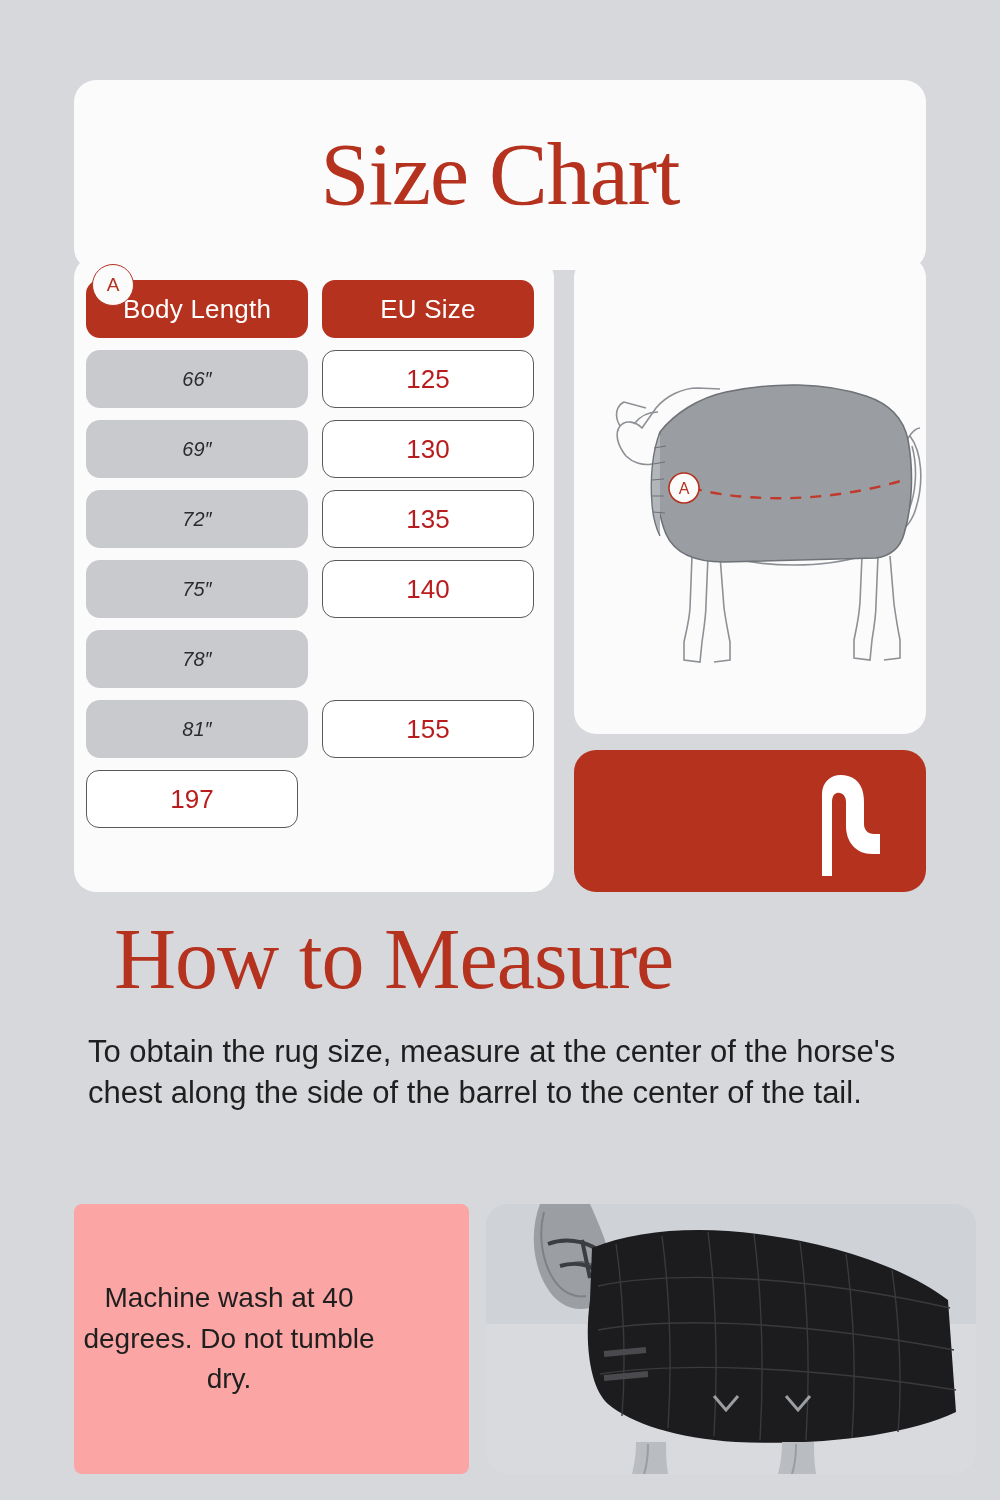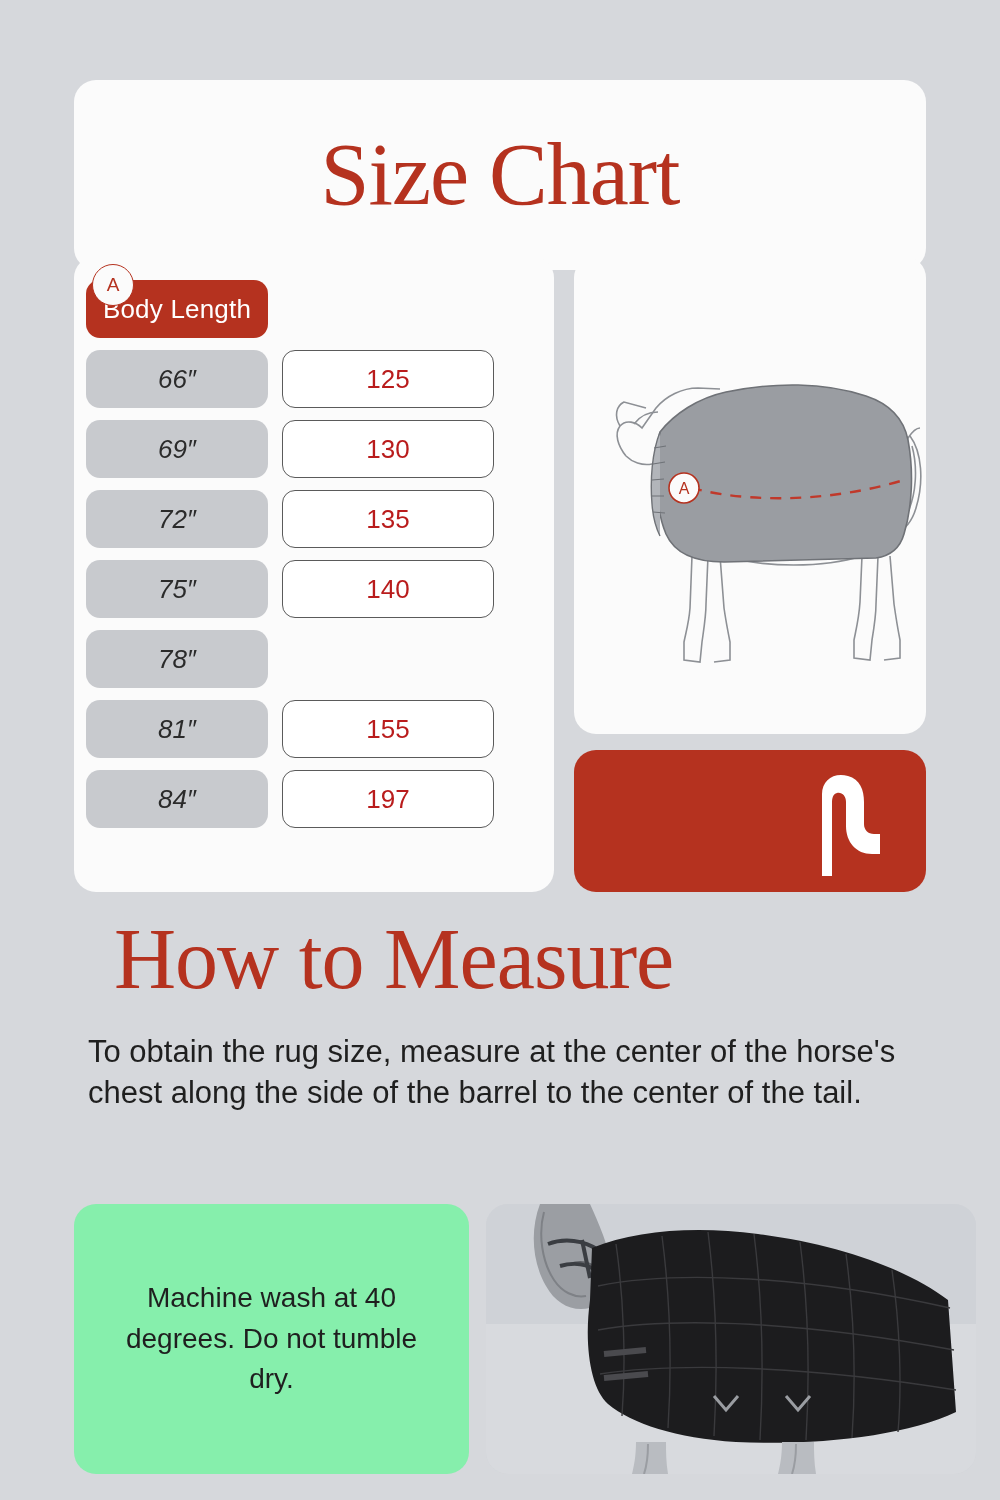--- a/index.html
+++ b/index.html
@@ -72,37 +72,37 @@
     margin-bottom: 12px;
     height: 58px;
   }
   .t-cell {
     display: flex;
     align-items: center;
     justify-content: center;
     box-sizing: border-box;
   }
   .c-left {
-    width: 182px;
+    width: 222px;
     border-radius: 14px;
   }
   .c-right {
     width: 212px;
     border-radius: 13px;
   }
   .head .c-left, .head .c-right {
     background: #b5321f;
     color: #ffffff;
     font-size: 26px;
     letter-spacing: 0.2px;
   }
   .body-row .c-left {
     background: #c8cace;
     color: #2b2b2b;
-    font-size: 26px;
+    font-size: 20px;
     font-style: italic;
   }
   .body-row .c-right {
     background: #ffffff;
     border: 1.6px solid #5a5a5a;
     color: #b91c1c;
     font-size: 26px;
   }
 
   
@@ -175,25 +175,24 @@
     color: #1f1f1f;
   }
 
   
   .care-card {
     position: absolute;
     left: 48px;
     top: 1178px;
     width: 395px;
     height: 270px;
-    background: #86efac;
-    border-radius: 22px;
+    background: #fca5a5;
+    border-radius: 8px;
     display: flex;
     align-items: center;
-    justify-content: center;
   }
   .care-text {
     width: 310px;
     text-align: center;
     font-size: 28px;
     line-height: 1.45;
     color: #1f1f1f;
   }
 
   
@@ -217,20 +216,21 @@
 
     <div class="title-card">
       <div class="title-text">Size Chart</div>
     </div>
 
     <div class="table-card">
       <div class="table-wrap">
 
         <div class="t-row head">
           <div class="t-cell c-left">Body Length</div>
+          <div class="t-cell c-right">EU Size</div>
         </div>
 
         <div class="t-row body-row">
           <div class="t-cell c-left">66″</div>
           <div class="t-cell c-right">125</div>
         </div>
         <div class="t-row body-row">
           <div class="t-cell c-left">69″</div>
           <div class="t-cell c-right">130</div>
         </div>
@@ -243,21 +243,20 @@
           <div class="t-cell c-right">140</div>
         </div>
         <div class="t-row body-row">
           <div class="t-cell c-left">78″</div>
         </div>
         <div class="t-row body-row">
           <div class="t-cell c-left">81″</div>
           <div class="t-cell c-right">155</div>
         </div>
         <div class="t-row body-row">
-          <div class="t-cell c-left">84″</div>
           <div class="t-cell c-right">197</div>
         </div>
 
       </div>
     </div>
 
     <div class="badge-a">A</div>
 
     <div class="diagram-card">
       <svg width="352" height="478" viewBox="0 0 352 478">

